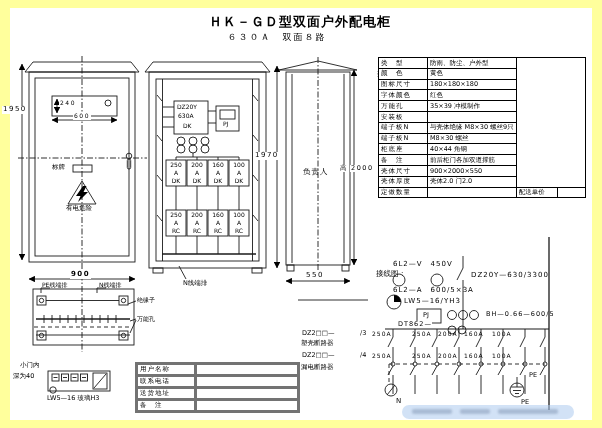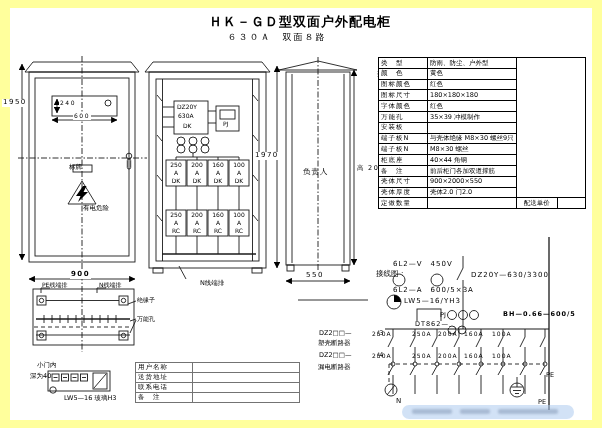--- a/index.html
+++ b/index.html
@@ -2,34 +2,34 @@
 <html><head>
 <meta charset="utf-8">
 <style>
   html,body{margin:0;padding:0;}
   #frame{position:relative;width:602px;height:428px;background:#ffff9c;overflow:hidden;
          font-family:"DejaVu Sans","Liberation Sans",sans-serif;color:#000;}
   #page{position:absolute;left:10px;top:8px;width:582px;height:412px;background:#ffffff;}
   svg{position:absolute;left:0;top:0;}
   .t{position:absolute;white-space:nowrap;font-size:7px;line-height:1.1;color:#000;}
   .t6{font-size:6px;}
-  .t65{font-size:6.5px;margin-left:17px;}
+  .t65{font-size:6.5px;}
   .t75{font-size:7.5px;margin-top:36px;}
   .dim{letter-spacing:1.5px;background:#fff;padding:0 1px;}
   .ls{letter-spacing:1px;}
   .title{position:absolute;left:0;top:13px;width:600px;text-align:center;
          font-size:13px;font-weight:bold;letter-spacing:1px;}
   .subtitle{position:absolute;left:0;top:31px;width:554px;text-align:center;
          font-size:9px;letter-spacing:2px;}
   table{border-collapse:collapse;position:absolute;background:#fff;}
   #techTable{left:378px;top:57px;width:208px;font-size:6.5px;border:1.5px solid #000;}
   #techTable td{border:1px solid #000;height:9.8px;line-height:1;padding:0 2px;overflow:hidden;white-space:nowrap;}
   #techTable td.lab{width:44px;letter-spacing:1px;}
   #userTable{left:135px;top:362px;width:165px;font-size:6.5px;border:1px solid #000;}
-  #userTable td{border:1px solid #737373;height:9px;line-height:1;padding:0 2px;white-space:nowrap;}
+  #userTable td{border:3px solid #737373;height:9px;line-height:1;padding:0 2px;white-space:nowrap;}
   #userTable td.lab{width:52px;letter-spacing:1px;}
   .bk{position:absolute;width:20px;text-align:center;font-size:6px;line-height:8px;}
   .bk span{display:block;}
   #watermark{position:absolute;left:402px;top:405px;width:172px;height:14px;border-radius:7px;
              background:rgba(173,202,238,0.55);}
   #watermark i{position:absolute;top:4px;height:5px;background:rgba(120,140,170,0.45);
                border-radius:2px;filter:blur(1px);}
 </style>
 </head>
 <body>
@@ -275,21 +275,21 @@
         <line x1="511" y1="387" x2="523" y2="387"></line>
         <line x1="513" y1="390.5" x2="521" y2="390.5"></line>
         <line x1="515" y1="393.5" x2="519" y2="393.5"></line>
       </g>
     </g>
   </svg>
 
   <div class="title">ＨＫ－ＧＤ型双面户外配电柜</div>
   <div class="subtitle">６３０Ａ　双面８路</div>
 
-  <div class="t dim" style="left:2px;top:99px;">1950</div>
+  <div class="t dim" style="left:2px;top:106px;">1950</div>
   <div class="t t6 dim" style="left:59px;top:100px;">240</div>
   <div class="t t6 dim" style="left:73px;top:113px;">600</div>
   <div class="t t65" style="left:52px;top:164px;">标牌</div>
   <div class="t t65" style="left:66px;top:205px;">有电危险</div>
   <div class="t dim" style="left:70px;top:271px;font-weight:bold;">900</div>
   <div class="t t6" style="left:42px;top:282px;">PE线端排</div>
   <div class="t t6" style="left:99px;top:282px;">N线端排</div>
   <div class="t t6" style="left:137px;top:297px;">绝缘子</div>
   <div class="t t6" style="left:137px;top:316px;">万能孔</div>
   <div class="t t65" style="left:20px;top:362px;">小门内</div>
@@ -355,24 +355,20 @@
     <tbody>
         <tr>
           <td class="lab">类　型</td>
           <td>防雨、防尘、户外型</td>
         </tr>
     <tr>
           <td class="lab">颜　色</td>
           <td>黄色</td>
         </tr>
     <tr>
-          <td class="lab">图标颜色</td>
-          <td>红色</td>
-        </tr>
-    <tr>
           <td class="lab">图标尺寸</td>
           <td>180×180×180</td>
         </tr>
     <tr>
           <td class="lab">字体颜色</td>
           <td>红色</td>
         </tr>
     <tr>
           <td class="lab">万能孔</td>
           <td>35×39 冲模制作</td>
@@ -401,54 +397,54 @@
           <td class="lab">壳体尺寸</td>
           <td>900×2000×550</td>
         </tr>
     <tr>
           <td class="lab">壳体厚度</td>
           <td>壳体2.0 门2.0</td>
         </tr>
     <tr>
           <td class="lab">定做数量</td>
           <td style="width:22px;"></td>
-          <td style="width:36px;text-align:center;">配送单价</td>
+          <td style="width:36px;">配送单价</td>
           <td></td>
         </tr>
   </tbody>
     </table>
 
   <table id="userTable">
     <tbody>
         <tr>
           <td class="lab">用户名称</td>
           <td></td>
         </tr>
     <tr>
+          <td class="lab">联系电话</td>
+          <td></td>
+        </tr>
+    <tr>
           <td class="lab">送货地址</td>
-          <td></td>
-        </tr>
-    <tr>
-          <td class="lab">联系电话</td>
           <td></td>
         </tr>
     <tr>
           <td class="lab">备　注</td>
           <td></td>
         </tr>
   </tbody>
     </table>
 
   <div class="t t75" style="left:376px;top:234px;">接线图：</div>
   <div class="t ls" style="left:393px;top:261px;">6L2—V　450V</div>
   <div class="t ls" style="left:471px;top:272px;">DZ20Y—630/3300</div>
   <div class="t ls" style="left:393px;top:287px;">6L2—A　600/5×3A</div>
   <div class="t ls" style="left:404px;top:298px;">LW5—16/YH3</div>
   <div class="t t65" style="left:423px;top:312px;">PJ</div>
-  <div class="t t65 ls" style="left:486px;top:311px;font-weight:bold;">BH—0.66—600/5</div>
+  <div class="t t65 ls" style="left:486px;top:311px;">BH—0.66—600/5</div>
   <div class="t t65 ls" style="left:398px;top:321px;background:#fff;">DT862—</div>
 
   <div class="t t65" style="left:360px;top:330px;">/3</div>
   <div class="t t6 ls" style="left:372px;top:331px;">250A</div>
   <div class="t t6 ls" style="left:412px;top:331px;">250A</div>
   <div class="t t6 ls" style="left:438px;top:331px;">200A</div>
   <div class="t t6 ls" style="left:464px;top:331px;">160A</div>
   <div class="t t6 ls" style="left:492px;top:331px;">100A</div>
   <div class="t t65" style="left:360px;top:352px;">/4</div>
   <div class="t t6 ls" style="left:372px;top:353px;">250A</div>

